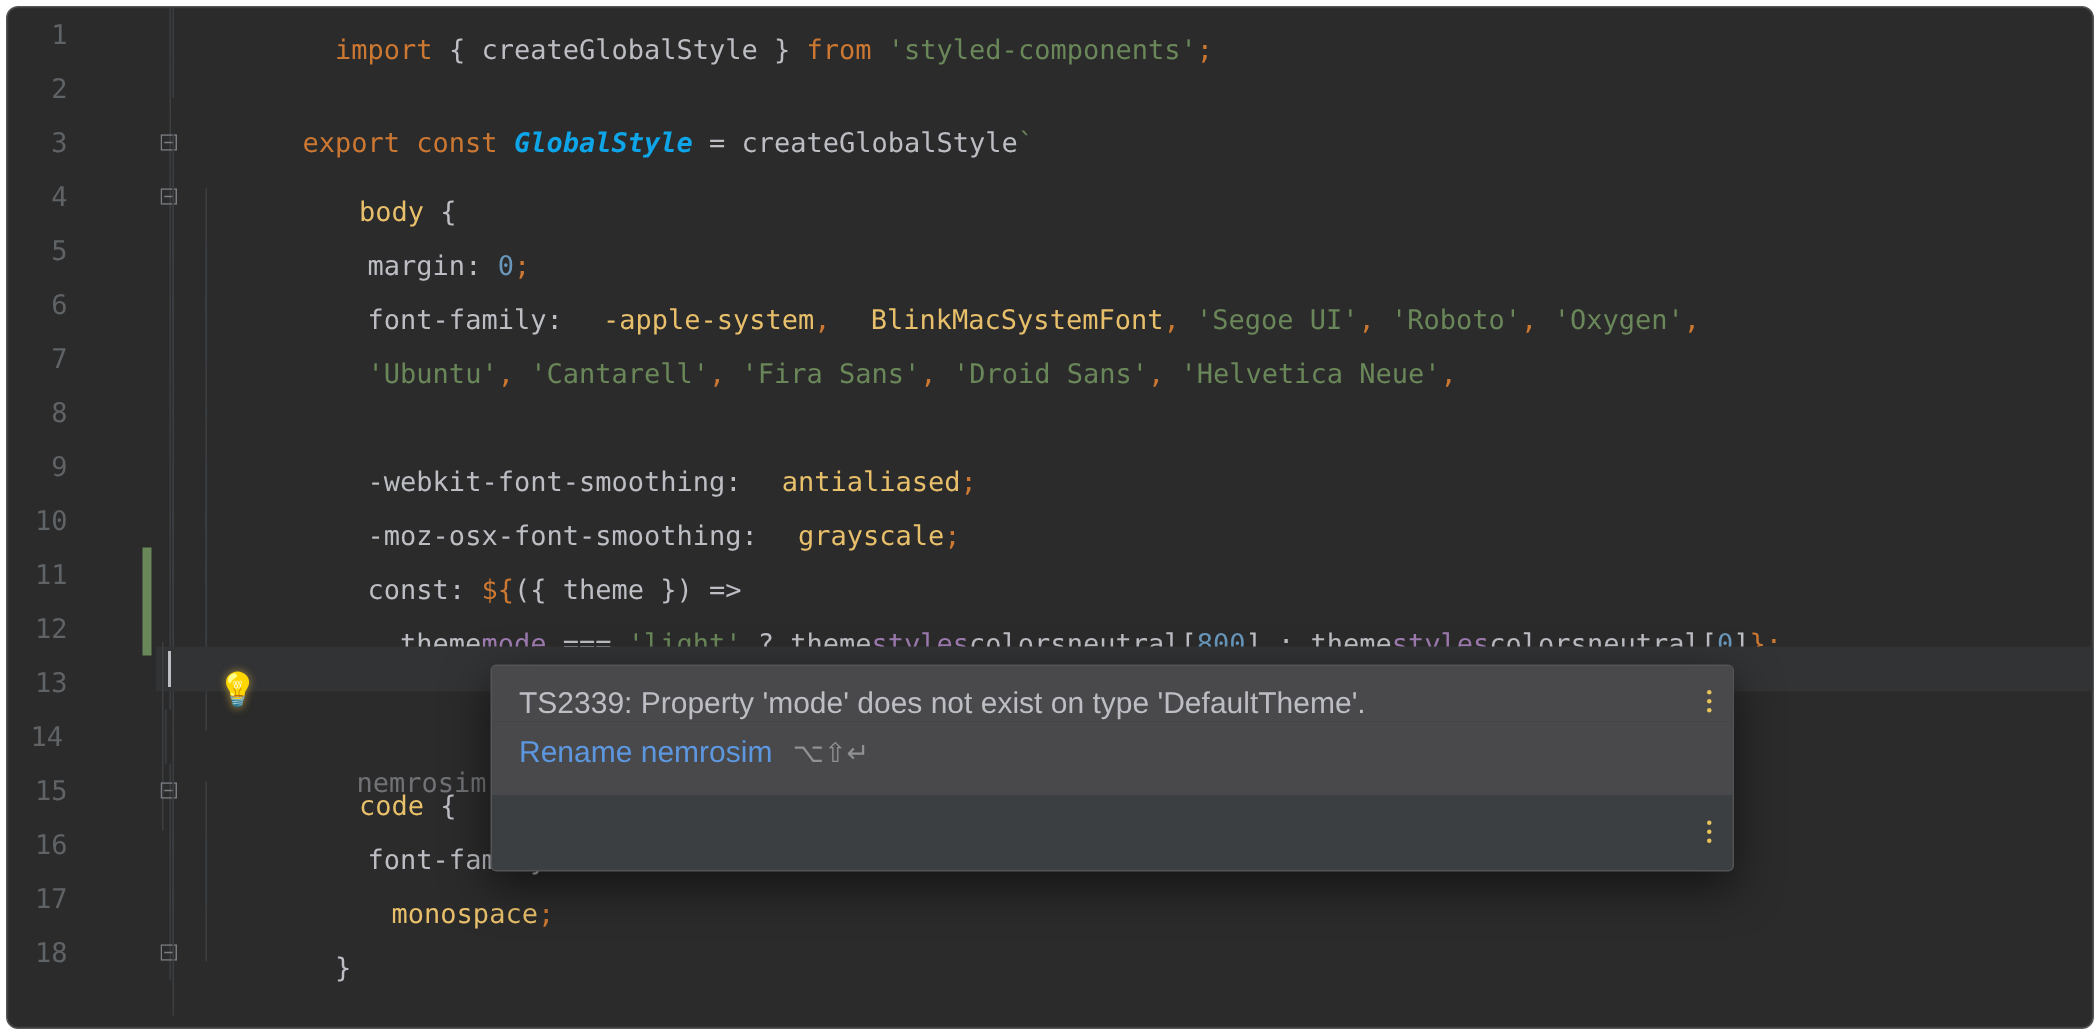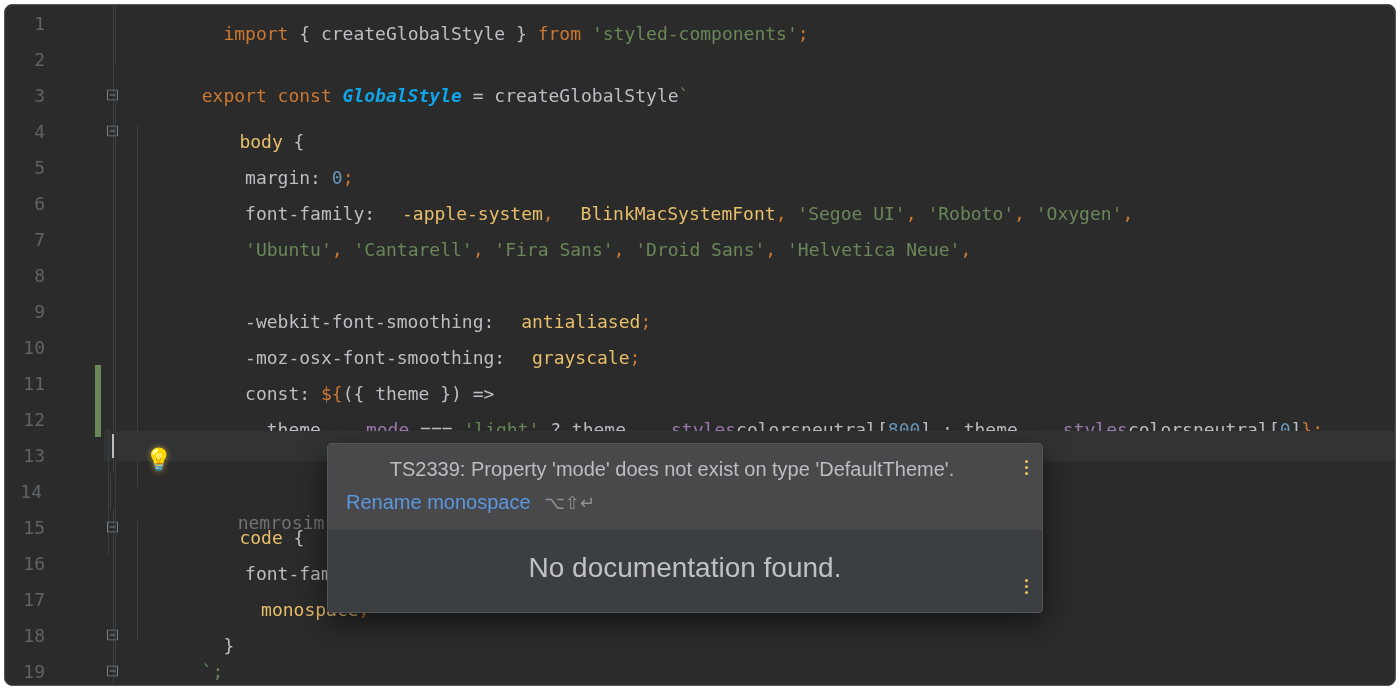--- a/index.html
+++ b/index.html
@@ -73,21 +73,21 @@
   
   .tok-keyword   { color: #CC7832; }
   .tok-braces    { color: #BCBEC4; }
   .tok-identdef  { color: #0ea5e9; font-style: italic; font-weight: 600;}
   .tok-ident     { color: #BCBEC4; }
   .tok-string    { color: #6A8759; }
   .tok-selector  { color: #E8BF6A; margin-left: 16px; }
   .tok-num       { color: #6897BB; }
   .tok-prop      { color: #BCBEC4; }
   .tok-value     { color: #9E7BB0; }
-  .wavy-red { text-decoration: underline wavy #CC666E; text-decoration-skip-ink: none; margin-left: 45px; }
+  .wavy-red { text-decoration: underline wavy #CC666E; text-decoration-skip-ink: none; }
 
   
   .change-marker {
     position: absolute;
     left: 90px;
     width: 6px;
     background: #6A8759;
   }
 
   
@@ -114,30 +114,29 @@
     width: 2px; height: 24px;
     background: #BCBEC4;
     top: 6px;
   }
 
   
   .popup {
     position: absolute;
     left: 322px;
     top: 438px;
-    width: 716px;
+    width: 829px;
     background: #3C3F41;
     border: 1px solid #555;
     border-radius: 4px;
     box-shadow: 0 10px 30px rgba(0,0,0,0.55);
     font-family: -apple-system,"Segoe UI",Arial,sans-serif;
     font-size: 20px;
     color: #BCBEC4;
     overflow: hidden;
-    text-align: center;
   }
   .popup-top {
     padding: 14px 44px 0 18px;
     background: #49494B;
     position: relative;
   }
   .popup-actions {
     display: flex;
     gap: 26px;
     padding: 10px 18px 16px 18px;
@@ -381,55 +380,41 @@
             <rect x="0.5" y="0.5" width="10" height="10" fill="none" stroke="#7a7e82"></rect>
             <line x1="2.5" y1="5.5" x2="8.5" y2="5.5" stroke="#7a7e82"></line>
           </svg>
       </div>
       <div class="code">
         <span class="indent-guide" style="left:0px;"></span>
         <span>  </span><span class="tok-braces">}</span>
       </div>
     </div>
 
-    <div class="line">
-      <div class="gutter-num">19</div>
-      <div class="fold-col">
-        <div class="fold-line"></div>
-        <svg class="fold-minus" viewBox="0 0 11 11">
-            <rect x="0.5" y="0.5" width="10" height="10" fill="none" stroke="#7a7e82"></rect>
-            <line x1="2.5" y1="5.5" x2="8.5" y2="5.5" stroke="#7a7e82"></line>
-          </svg>
-      </div>
-      <div class="code">
-        <span class="tok-string">`;</span>
-      </div>
-    </div>
 
   </div>
 
   <div class="bulb">💡</div>
 
   <div class="popup">
     <div class="popup-top">
       <span>TS2339: Property 'mode' does not exist on type 'DefaultTheme'.</span>
       <div class="kebab" style="top:16px;">
           <span></span>
           <span></span>
           <span></span>
         </div>
     </div>
     <div class="popup-actions">
       <span>
-        <span class="link">Rename monospace</span>
+        <span class="link">Rename nemrosim</span>
         <span class="shortcut">⌥⇧↵</span>
       </span>
     </div>
     <div class="popup-doc">
-      <span>No documentation found.</span>
       <div class="kebab" style="bottom:18px;">
           <span></span>
           <span></span>
           <span></span>
         </div>
     </div>
   </div>
 
 </div>
 

